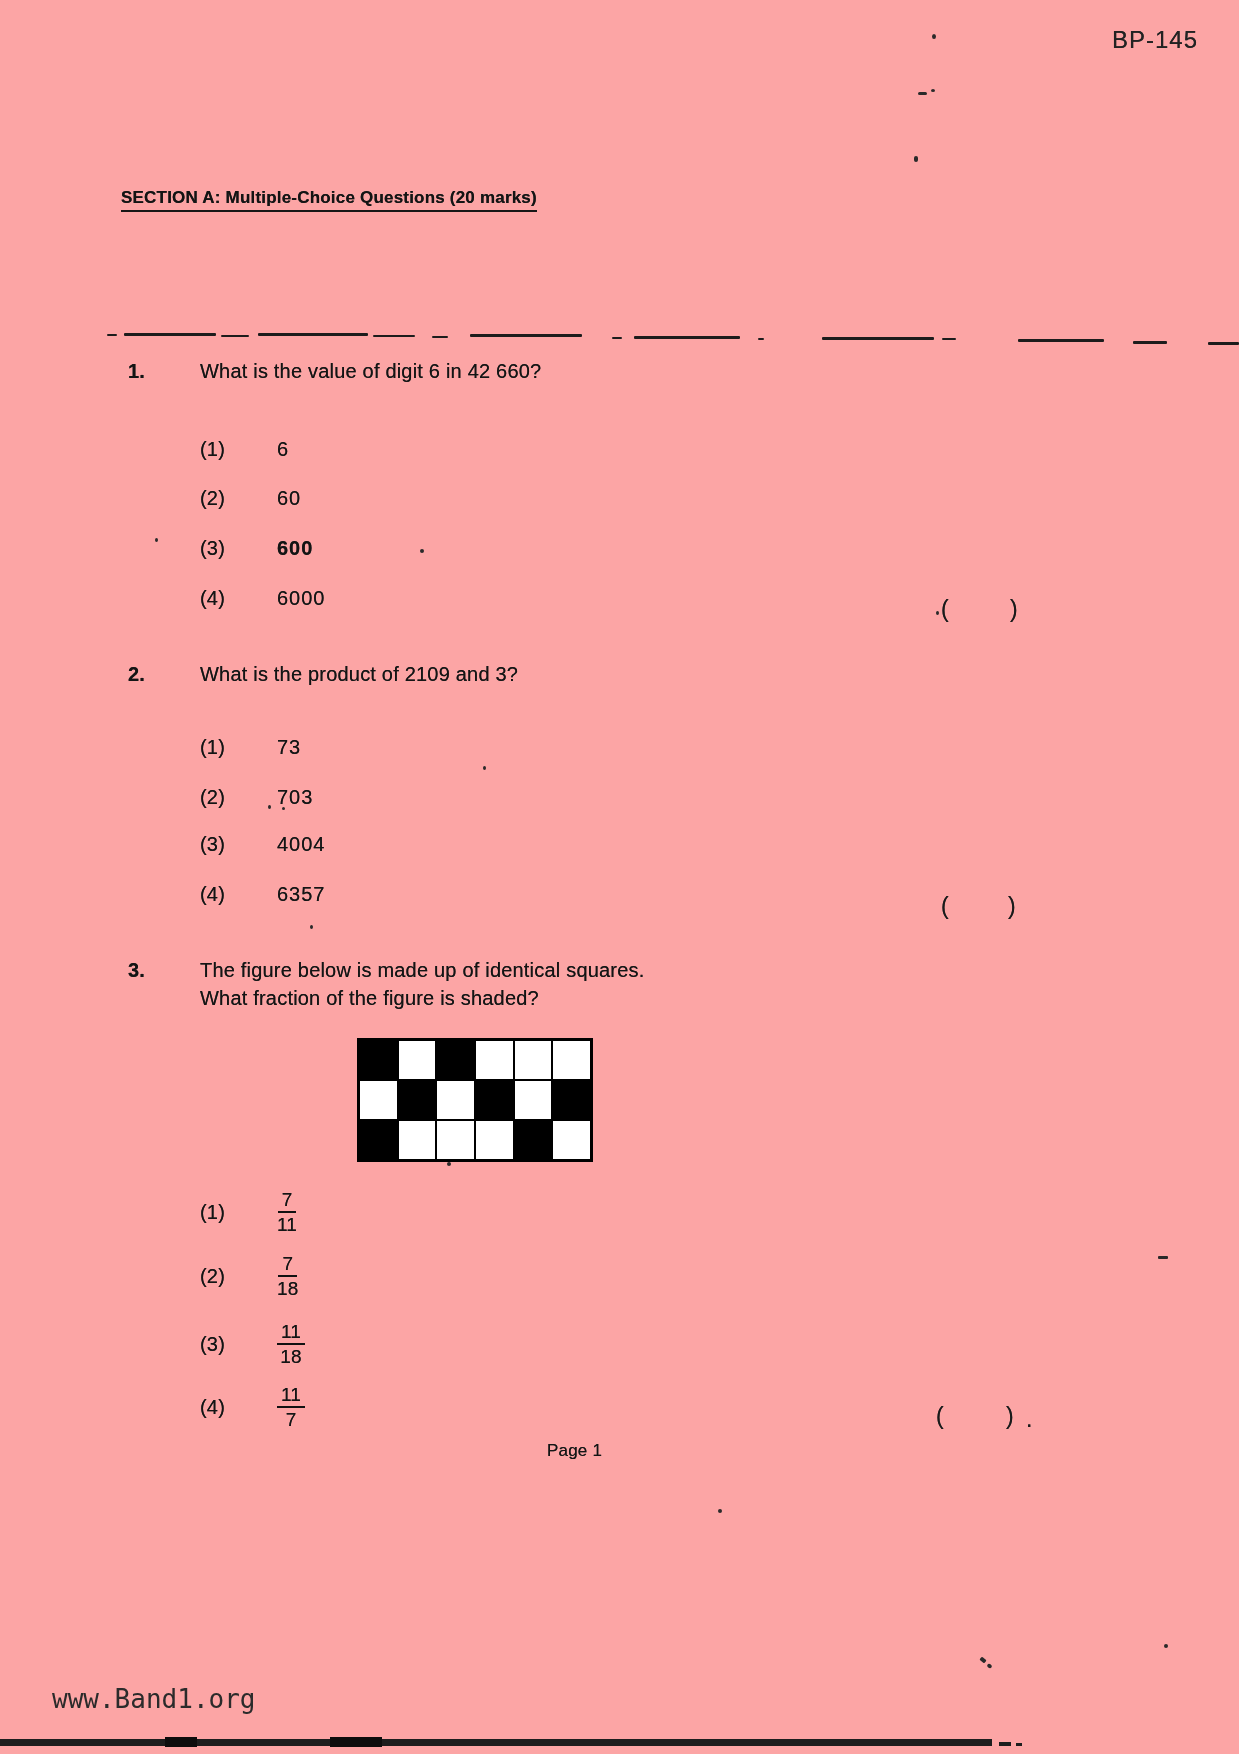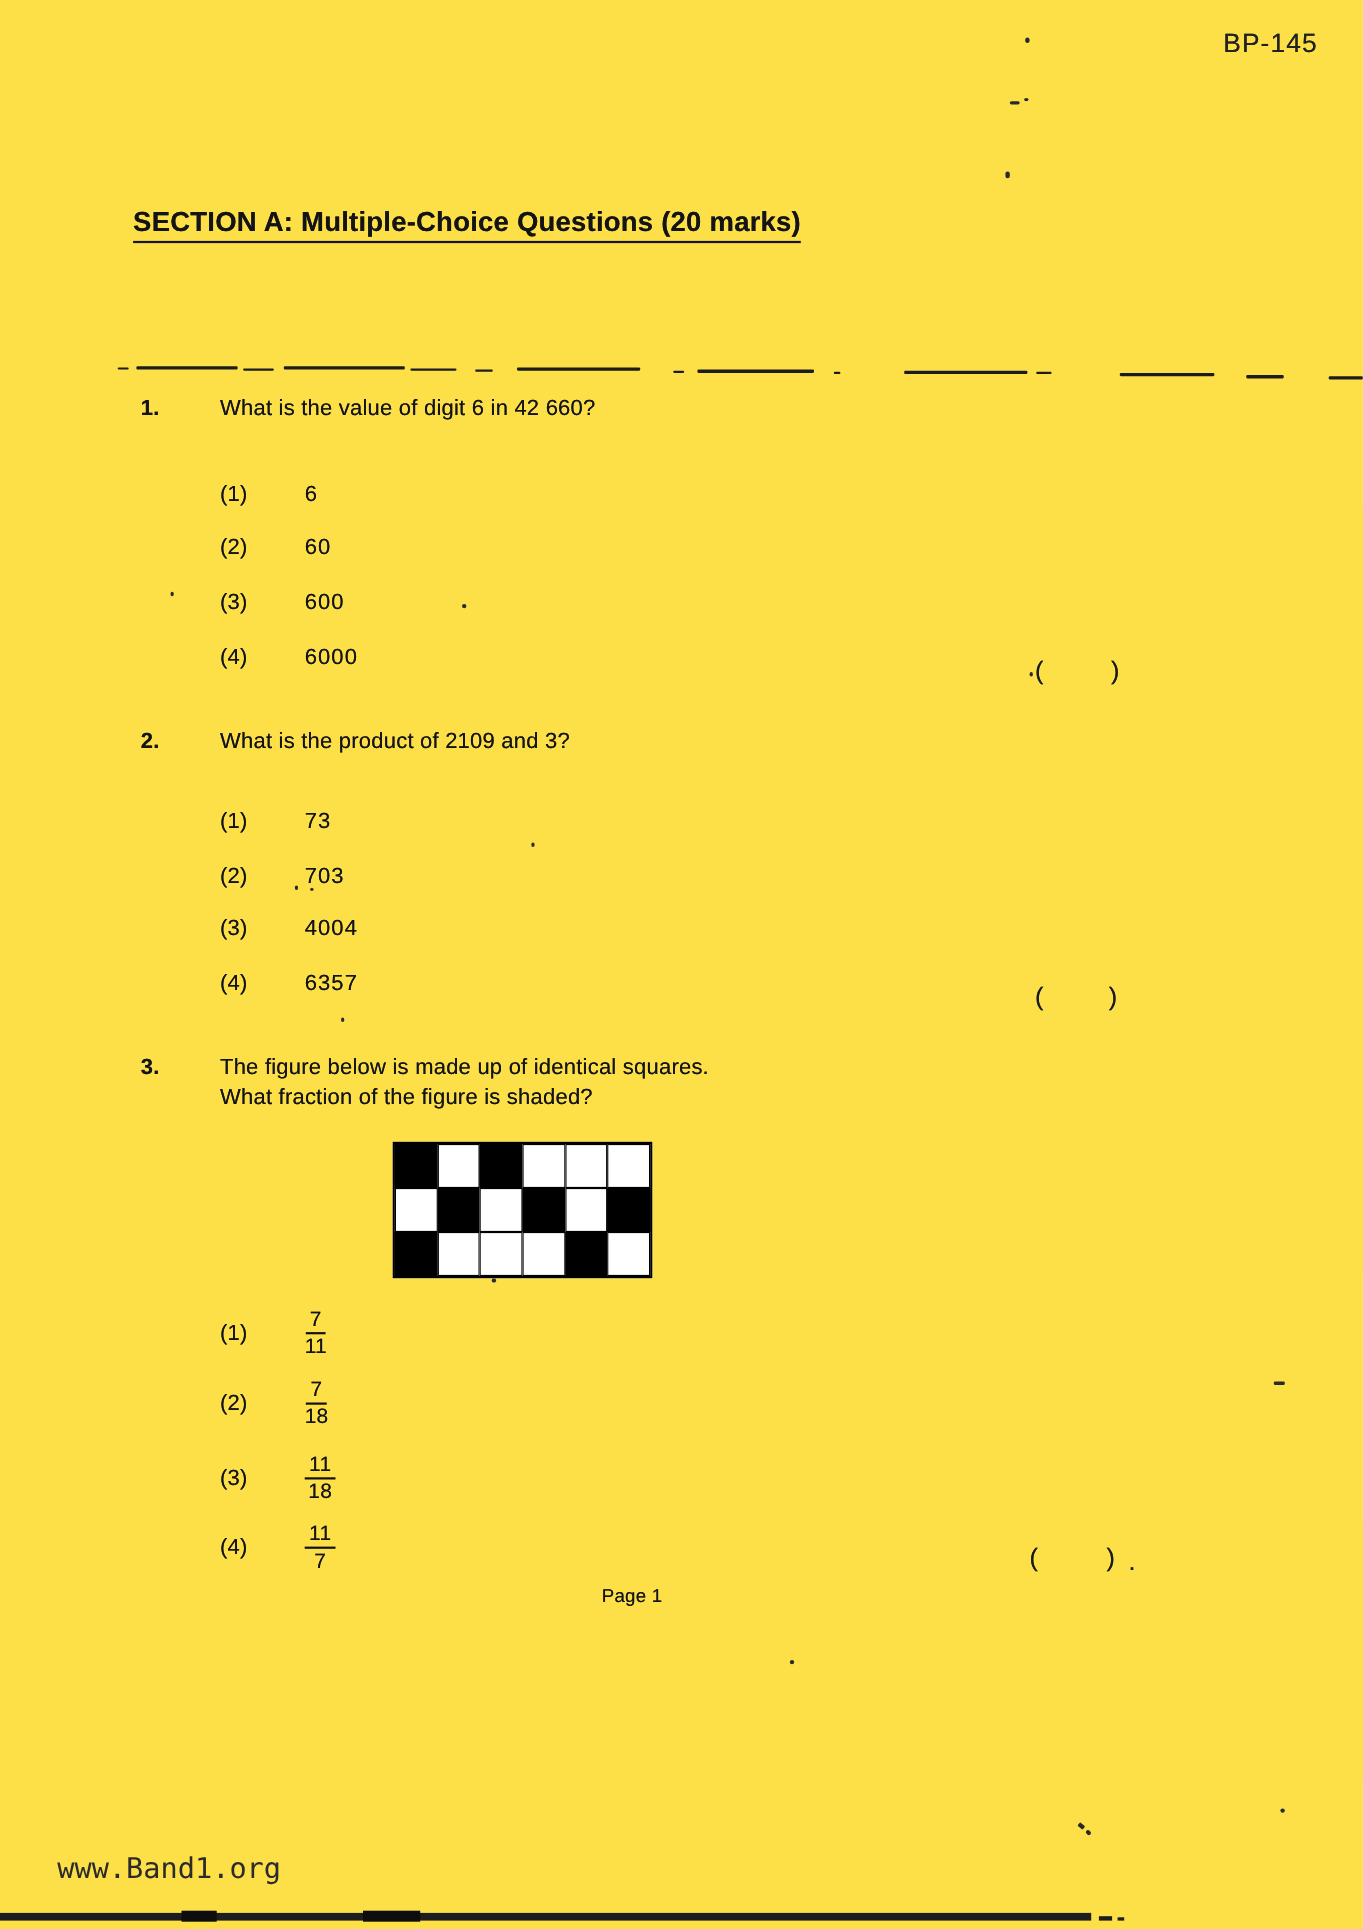--- a/index.html
+++ b/index.html
@@ -1,33 +1,33 @@
 <!DOCTYPE html>
 <html><head>
 <meta charset="utf-8">
 <title>Scanned Exam Paper</title>
 <style>
   html, body { margin: 0; padding: 0; background: #e8e8e8; }
   .page {
     position: relative;
     width: 1239px;
     height: 1754px;
-    background: #fde047;
+    background: #fca5a5;
     font-family: "Liberation Sans", sans-serif;
     color: #141414;
     overflow: hidden;
   }
   .abs { position: absolute; }
   .scan-text { text-shadow: 0 0 0.5px #3a3a3a; letter-spacing: 0.2px; }
 
   .doc-code { left: 1112px; top 26px; top: 26px; font-size: 24px; color: #222; letter-spacing: 1px; }
 
   .section-title {
     left: 121px; top: 188px;
-    font-size: 25px; font-weight: bold;
+    font-size: 17px; font-weight: bold;
     border-bottom: 2px solid #161616;
     padding-bottom: 2px;
   }
 
   .instructions { left: 121px; top: 233px; font-size: 19.5px; line-height: 28px; white-space: nowrap; }
 
   .dash-seg { position: absolute; background: #1c1c1c; height: 3px; border-radius: 1px; }
 
   .q-num { font-size: 20px; font-weight: bold; }
   .q-text { font-size: 20px; white-space: nowrap; }
@@ -118,21 +118,21 @@
     <div>
       <span class="opt-label scan-text" style="top:438px;">(1)</span>
       <span class="opt-value scan-text" style="top:438px;">6</span>
     </div>
     <div>
       <span class="opt-label scan-text" style="top:487px;">(2)</span>
       <span class="opt-value scan-text" style="top:487px;">60</span>
     </div>
     <div>
       <span class="opt-label scan-text" style="top:537px;">(3)</span>
-      <span class="opt-value scan-text" style="top:537px;">600</span>
+      <span class="opt-value scan-text" style="top:537px;font-weight:bold;">600</span>
     </div>
     <div>
       <span class="opt-label scan-text" style="top:587px;">(4)</span>
       <span class="opt-value scan-text" style="top:587px;">6000</span>
     </div>
 
     <span class="abs bracket scan-text" style="left:941px; top:596px;">(</span>
     <span class="abs bracket scan-text" style="left:1010px; top:596px;">)</span>
   </div>
 

